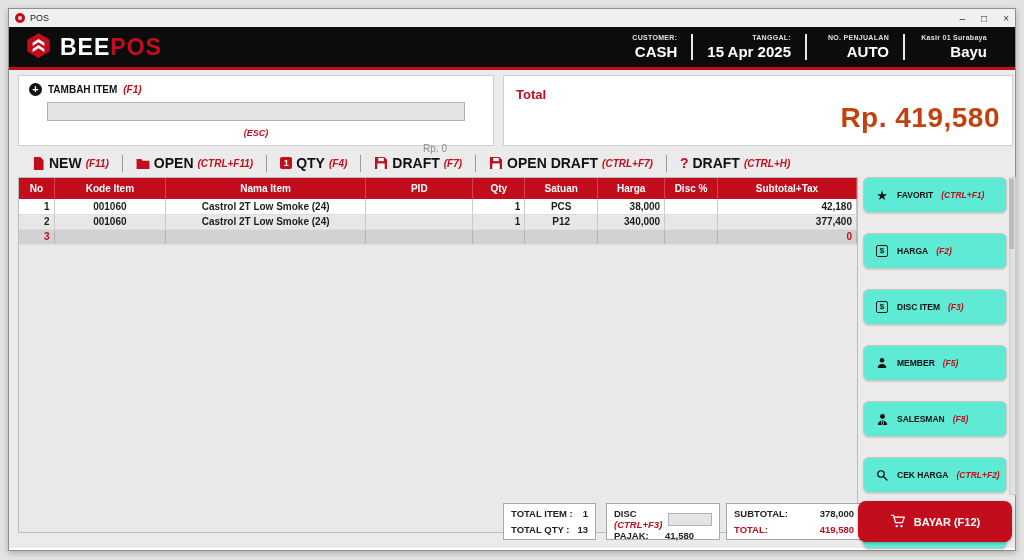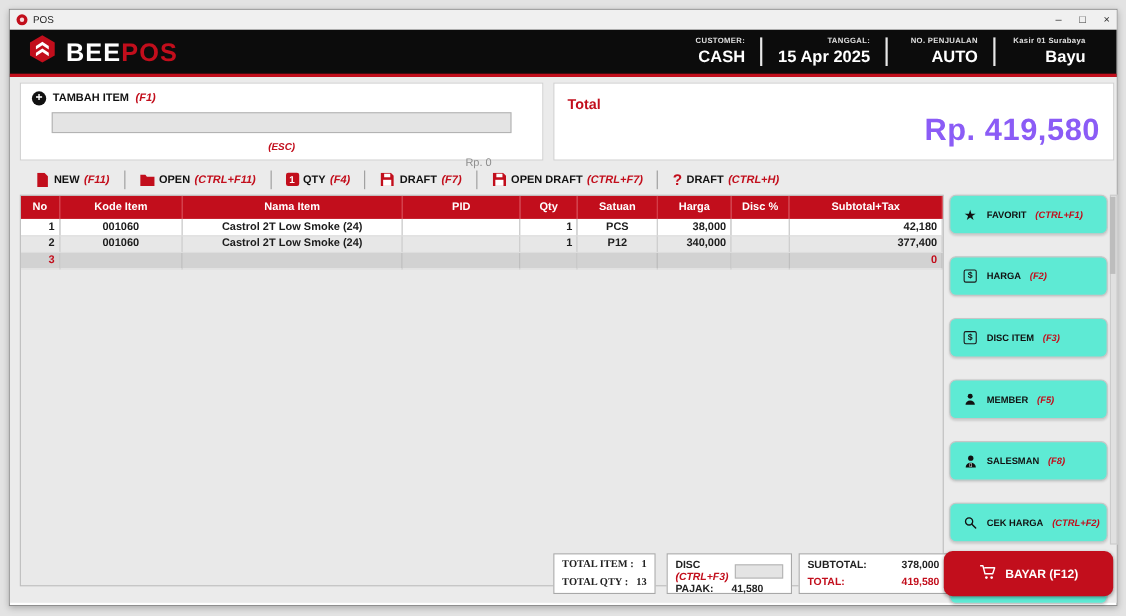--- a/index.html
+++ b/index.html
@@ -35,26 +35,26 @@
   .plus-icon::before { content:"+"; }
   .add-label { font-size:10px; font-weight:bold; color:#111; }
   .red-it { color:#c20e1c; font-style:italic; font-weight:bold; }
   .add-row { display:flex; align-items:center; gap:7px; margin-top:6px;flex-direction:column; }
   .add-input { width:418px; height:19px; background:#e4e4e4; border:1px solid #b3b3b3; }
   .esc-hint { font-size:9px; }
   .add-amount { width:418px; text-align:right; font-size:10px; color:#8d8d8d; margin-top:5px; }
 
   .total-panel { left:494px; top:5px; width:510px; height:71px; padding:6px 12px; display:flex; flex-direction:column; justify-content:center; }
   .total-label { font-size:13px; font-weight:bold; color:#c20e1c; }
-  .total-value { font-size:28px; font-weight:bold; color:#8b5cf6; text-align:right; letter-spacing:.5px; }
+  .total-value { font-size:28px; font-weight:bold; color:#c2410c; text-align:right; letter-spacing:.5px; }
 
   
   .toolbar { position:absolute; left:9px; top:81px; height:24px; display:flex; align-items:center; }
   .tbtn { display:flex; align-items:center; gap:4px; padding:0 13px; cursor:pointer; }
-  .tlabel { font-size:10px; font-weight:bold; color:#111; }
+  .tlabel { font-size:14px; font-weight:bold; color:#111; }
   .tkey { font-size:10px; }
   .tsep { width:1px; height:17px; background:#9a9a9a; }
   .qty-icon { width:12px; height:12px; background:#c20e1c; border-radius:2px; color:#fff; font-size:9px; font-weight:bold; text-align:center; line-height:12px; }
   .qty-icon::before { content:"1"; }
   .help-icon { color:#c20e1c; font-weight:bold; font-size:14px; }
   .help-icon::before { content:"?"; }
 
   
   .table-wrap { position:absolute; left:9px; top:107px; width:840px; height:356px; background:#e9e9e9; border:1px solid #bdbdbd; overflow:hidden; }
   table { width:100%; border-collapse:collapse; table-layout:fixed; }
@@ -73,21 +73,21 @@
   .slabel { font-size:8.5px; font-weight:bold; color:#111; white-space:nowrap; }
   .skey { font-size:8.5px; }
   .sicon { width:14px; display:flex; justify-content:center; align-items:center; flex:none; }
   .star-icon { font-size:13px; color:#111; line-height:13px; }
   .star-icon::before { content:"★"; }
   .dollar-box { width:12px; height:12px; border:1.5px solid #1a1a1a; border-radius:2px; font-size:8px; font-weight:bold; color:#1a1a1a; text-align:center; line-height:10px; }
   .dollar-box::before { content:"$"; }
 
   
   .sumbox { position:absolute; top:433px; height:37px; background:#fff; border:1px solid #a8a8a8; font-size:9.5px; font-weight:bold; color:#222; padding:4px 7px; display:flex; flex-direction:column; justify-content:space-between; }
-  .box-items { left:494px; width:93px;font-family:Liberation Serif, serif; }
+  .box-items { left:494px; width:93px; }
   .box-disc { left:597px; width:114px; }
   .box-totals { left:717px; width:136px; }
   .srow { display:flex; justify-content:space-between; align-items:center; gap:4px; }
   .disc-input { width:44px; height:13px; background:#e4e4e4; border:1px solid #b3b3b3; }
   .red-txt { color:#c20e1c; }
   .bayar-btn { position:absolute; left:849px; top:431px; width:154px; height:41px; background:#c20e1c; border:none; border-radius:8px; color:#fff; font-size:11px; font-weight:bold; font-family:"Liberation Sans", sans-serif; display:flex; align-items:center; justify-content:center; gap:8px; cursor:pointer; box-shadow:0 1px 3px rgba(0,0,0,.3); }
 </style>
 </head>
 <body>
 

